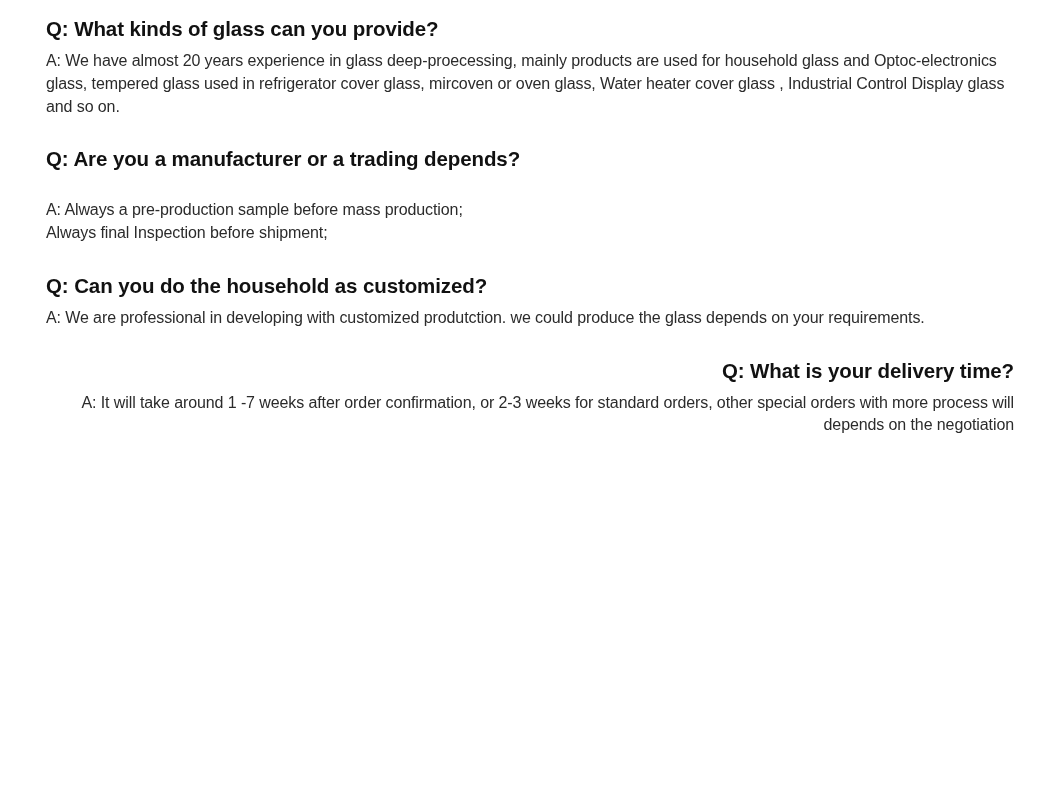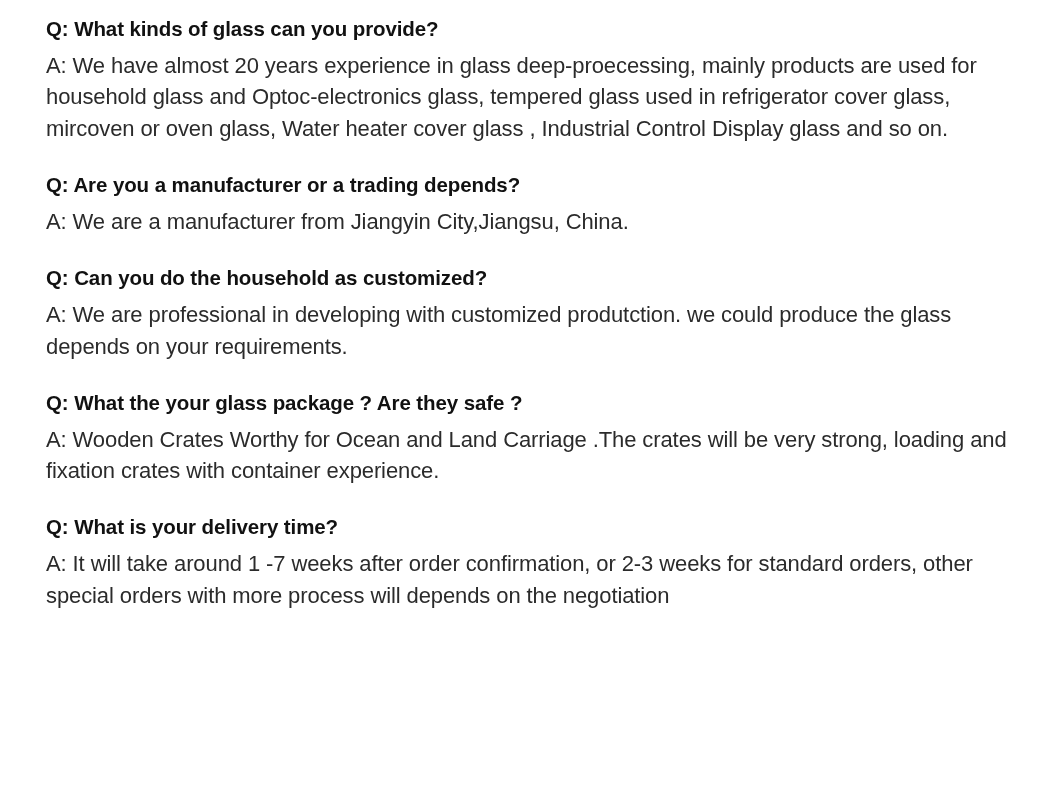--- a/index.html
+++ b/index.html
@@ -17,65 +17,63 @@
   .faq-page {
     padding: 14px 46px 0 46px;
     box-sizing: border-box;
     width: 1060px;
   }
   .faq-item {
     margin-bottom: 26px;
   }
   .faq-item:last-child {
     margin-bottom: 16px;
+    text-align: right;
   }
   .faq-question {
     font-size: 20.5px;
     font-weight: bold;
     line-height: 1.42;
     color: #111111;
     margin: 0 0 7px 0;
     letter-spacing: -0.1px;
   }
   .faq-answer {
-    font-size: 22px;
+    font-size: 16px;
     font-weight: normal;
     line-height: 1.42;
     color: #2b2b2b;
     margin: 0;
     letter-spacing: -0.1px;
     white-space: pre-line;
   }
 </style>
 </head>
 <body>
 
 <div class="faq-page">
 
   <div class="faq-item">
     <p class="faq-question">Q: What kinds of glass can you provide?</p>
     <p class="faq-answer">A: We have almost 20 years experience in glass deep-proecessing, mainly products are used for household glass and Optoc-electronics glass, tempered glass used in refrigerator cover glass, mircoven or oven glass, Water heater cover glass , Industrial Control Display glass and so on.</p>
   </div>
 
   <div class="faq-item">
     <p class="faq-question">Q: Are you a manufacturer or a trading depends?</p>
-    <p class="faq-answer">A: We are a manufacturer from Jiangyin City,Jiangsu, China.</p>
   </div>
 
   <div class="faq-item">
+    <p class="faq-answer">A: Always a pre-production sample before mass production;
+Always final Inspection before shipment;</p>
   </div>
 
   <div class="faq-item">
     <p class="faq-question">Q: Can you do the household as customized?</p>
     <p class="faq-answer">A: We are professional in developing with customized produtction. we could produce the glass depends on your requirements.</p>
   </div>
 
-  <div class="faq-item">
-    <p class="faq-question">Q: What the your glass package ? Are they safe ?</p>
-    <p class="faq-answer">A: Wooden Crates Worthy for Ocean and Land Carriage .The crates will be very strong, loading and fixation crates with container experience.</p>
-  </div>
 
   <div class="faq-item">
     <p class="faq-question">Q: What is your delivery time?</p>
     <p class="faq-answer">A: It will take around 1 -7 weeks after order confirmation,  or 2-3 weeks for standard orders, other special orders with more process will depends on the negotiation</p>
   </div>
 
 </div>
 
 </body></html>

